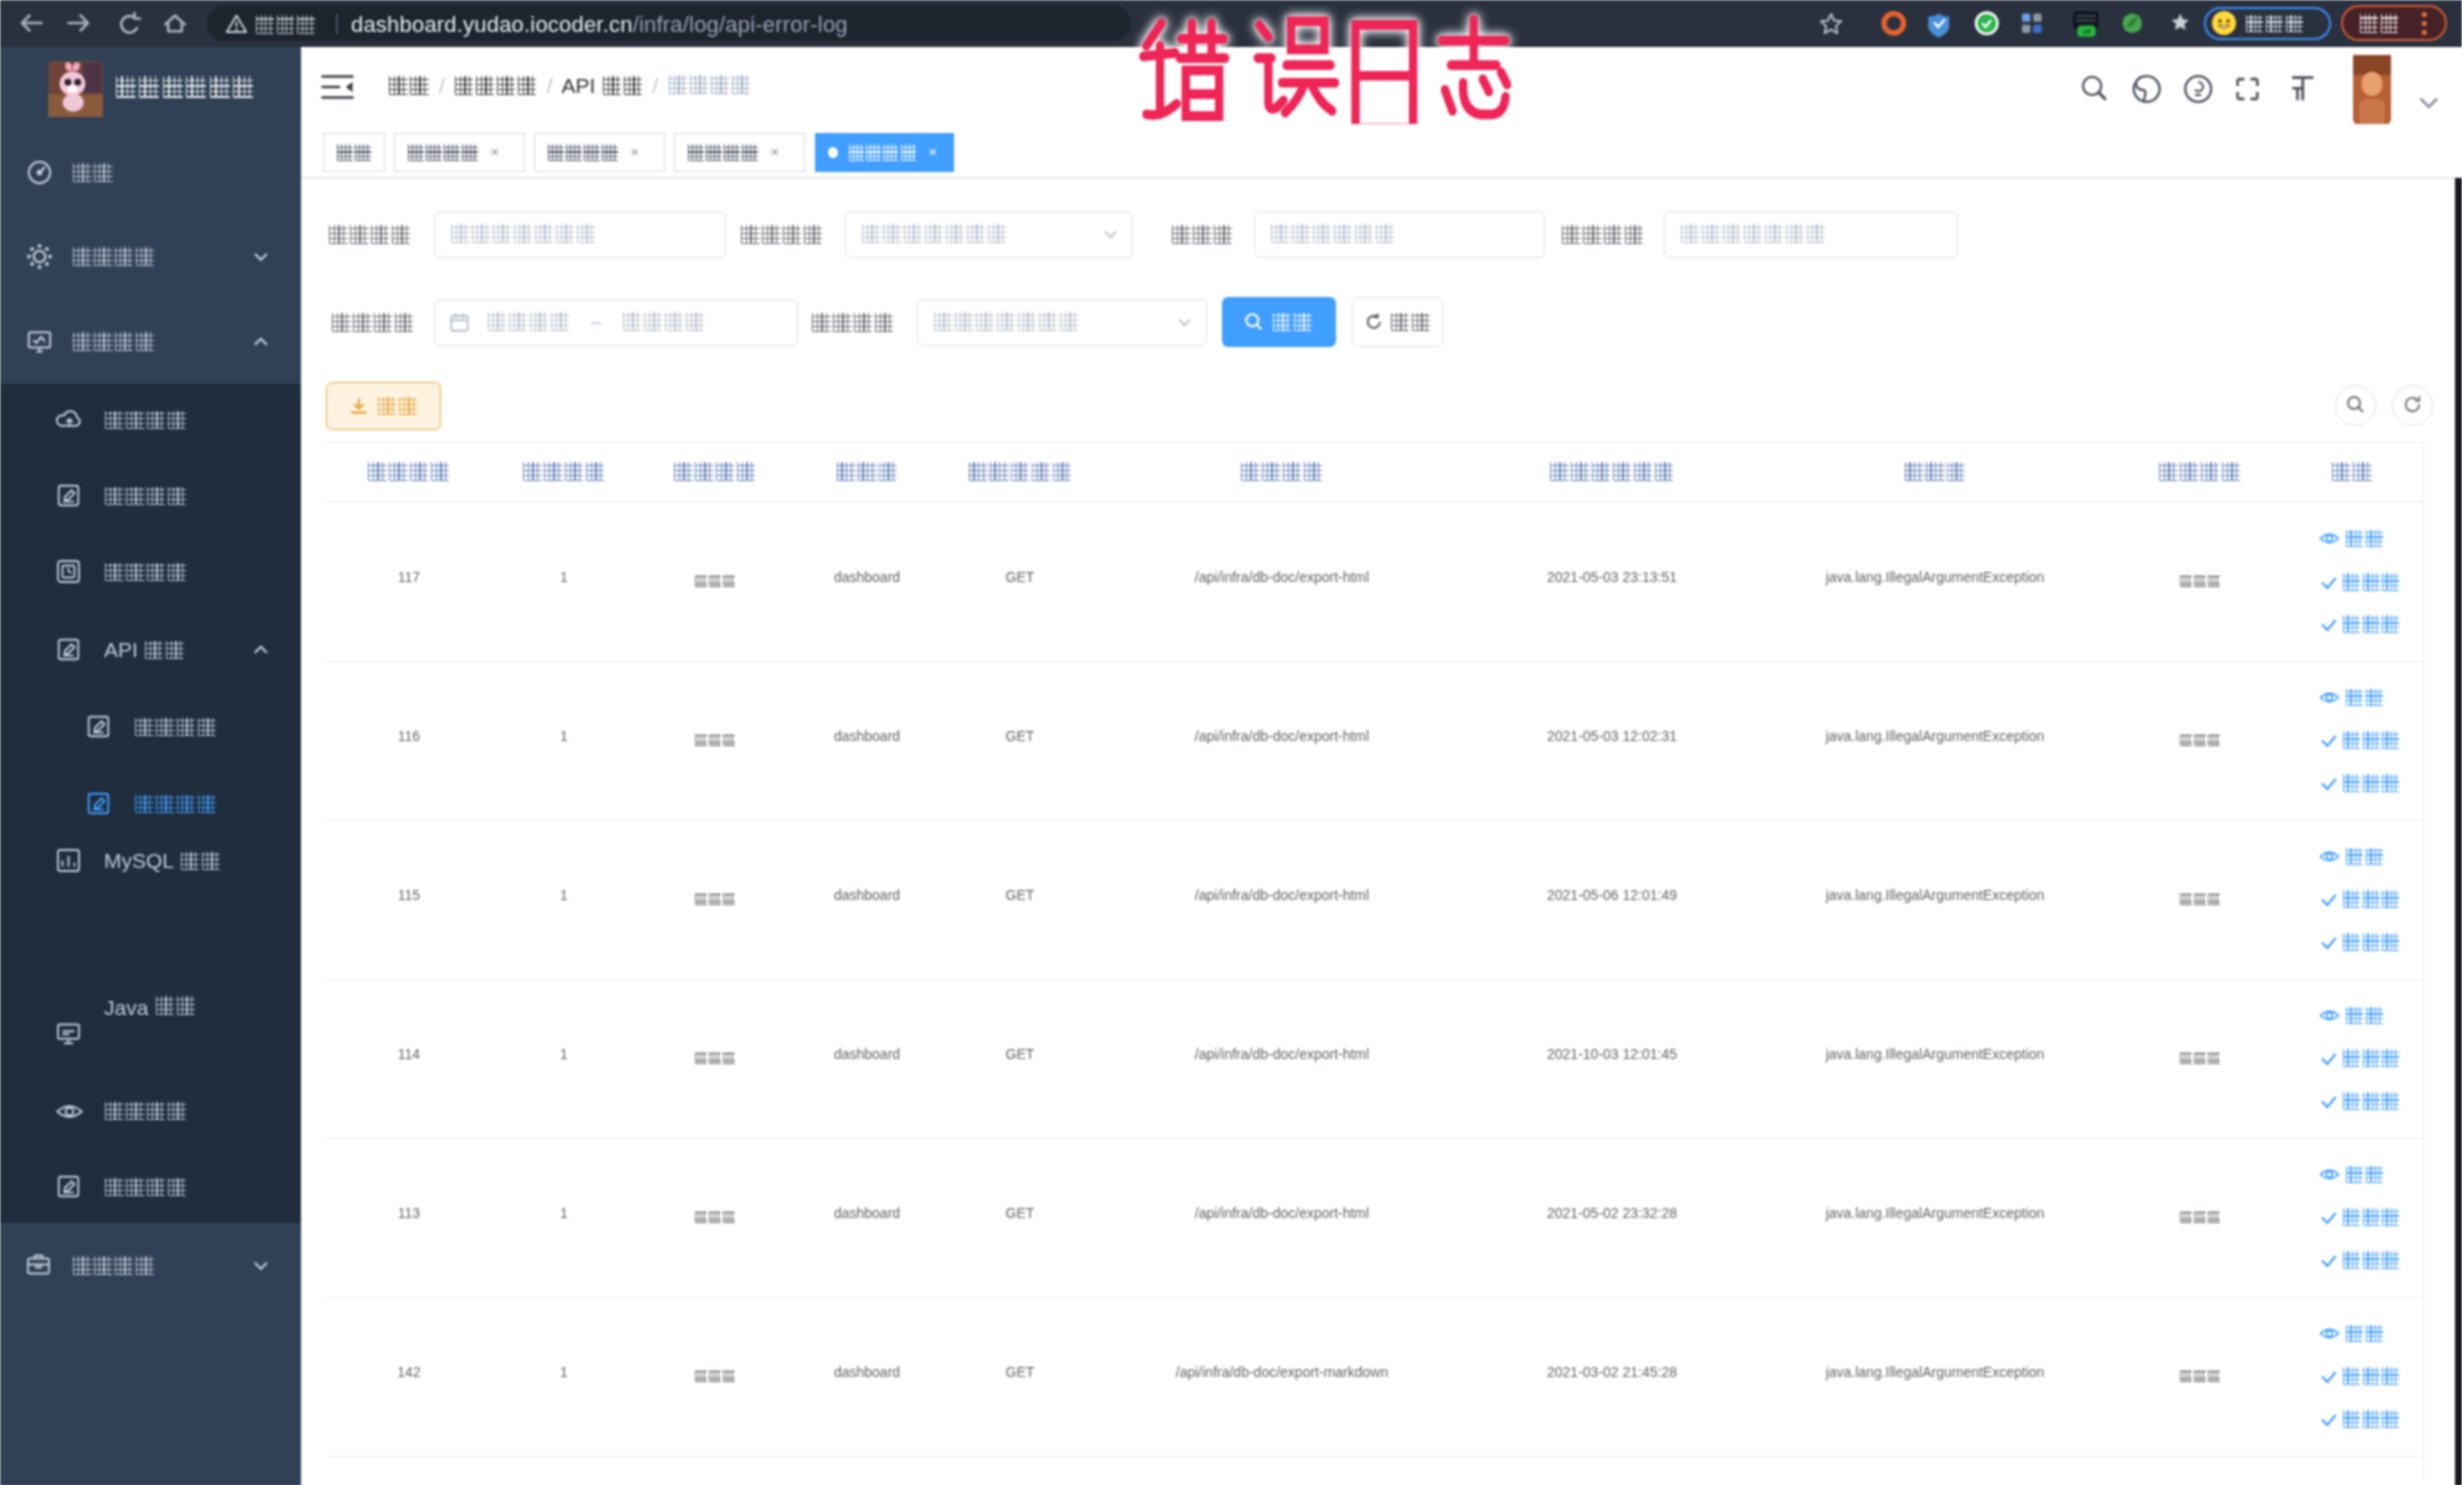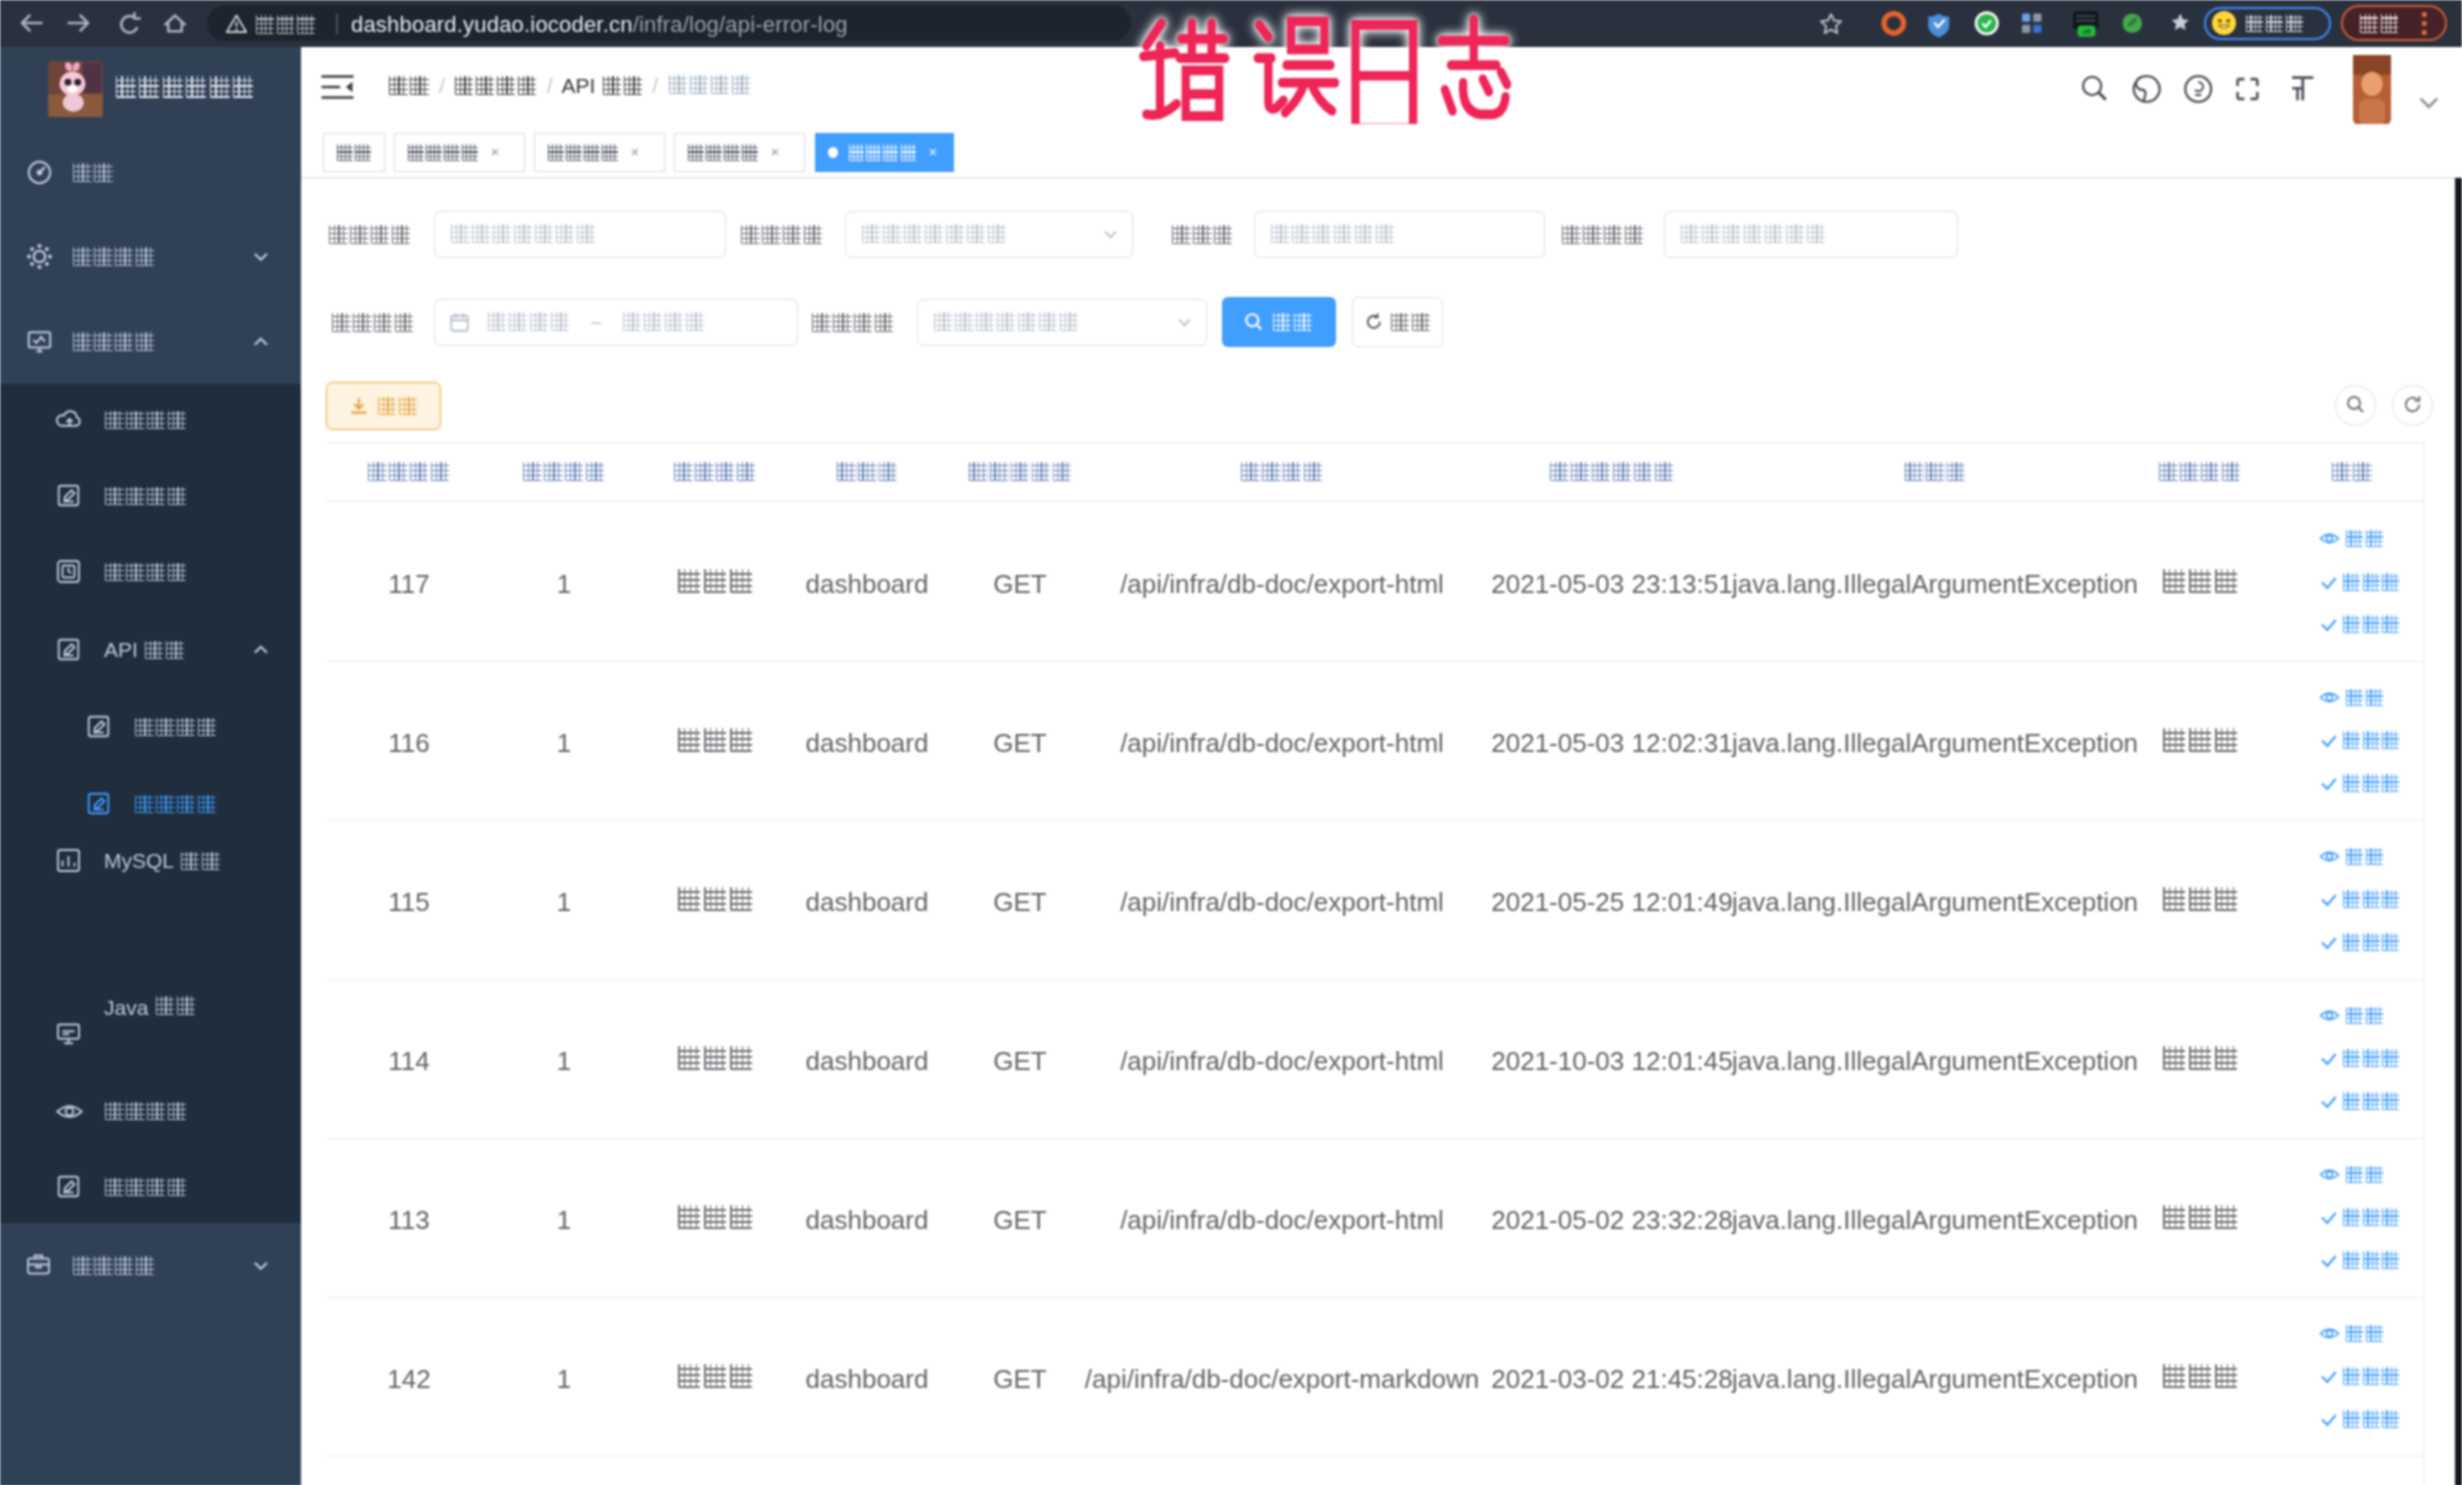--- a/index.html
+++ b/index.html
@@ -28,21 +28,21 @@
 .tag.act .x{color:#fff}
 .dot{display:inline-block;width:10.6px;height:10.6px;border-radius:50%;background:#fff;margin-right:9px}
 
 .lbl{position:absolute;font-size:21px;font-weight:700;color:#5c5f66;white-space:nowrap}
 .inp{position:absolute;height:47px;border:0.8px solid #dcdfe6;border-radius:6px;background:#fff;display:flex;align-items:center;font-size:21px;color:#b6bdcc}
 .inp .ph{white-space:nowrap;color:#b6bdcc}
 .sel-arrow{position:absolute;right:13.6px;width:15px;height:15px}
 .btn{position:absolute;height:50px;border-radius:6px;display:flex;align-items:center;justify-content:center;font-size:21px;white-space:nowrap}
 
 .th{position:absolute;font-size:21px;font-weight:700;color:#5878b4;white-space:nowrap;transform:translateX(-50%)}
-.td{position:absolute;font-size:26px;color:#606266;white-space:nowrap;transform:translateX(-50%)}
+.td{position:absolute;font-size:14px;color:#606266;white-space:nowrap;transform:translateX(-50%)}
 .lnk{position:absolute;font-size:19.7px;color:#409eff;white-space:nowrap;display:flex;align-items:center}
 .hr{position:absolute;height:0.8px;background:#e9ecf5}
 </style></head><body>
 <div class="abs" id="bbar"></div>
 <svg class="abs" style="left:15px;top:8.3px" width="182" height="30" viewBox="0 0 240 40" fill="none" stroke="#aab1bd" stroke-width="3.4" stroke-linecap="round" stroke-linejoin="round">
 <path d="M34 20 H8 M18 10 L8 20 L18 30"></path>
 <path d="M70 20 H96 M86 10 L96 20 L86 30"></path>
 <path d="M158 13 A11 11 0 1 0 161 27 M158 7 v7 h7" stroke-width="3.6"></path>
 <path d="M199 22 L212 10 L225 22 M203 20 v11 h18 v-11"></path>
 </svg>
@@ -618,21 +618,21 @@
     <div class="td" style="left:409px;top:887px">115</div>
     <div class="td" style="left:564px;top:887px">1</div>
     <div class="td row" style="left:715px;top:887px;height:24px">
       <i class="c "></i>
       <i class="c "></i>
       <i class="c "></i>
     </div>
     <div class="td" style="left:867px;top:887px">dashboard</div>
     <div class="td" style="left:1020px;top:887px">GET</div>
     <div class="td" style="left:1282px;top:887px">/api/infra/db-doc/export-html</div>
-    <div class="td" style="left:1612px;top:887px">2021-05-25 12:01:49</div>
+    <div class="td" style="left:1612px;top:887px">2021-05-06 12:01:49</div>
     <div class="td" style="left:1935px;top:887px">java.lang.IllegalArgumentException</div>
     <div class="td row" style="left:2200px;top:887px;height:24px">
       <i class="c "></i>
       <i class="c "></i>
       <i class="c "></i>
     </div>
     <div class="lnk" style="left:2319px;top:846px">
       <svg width="21" height="21" viewBox="0 0 28 28" fill="none" stroke="#409eff" stroke-width="2.2" style="margin-right:4.5px">
         <path d="M2 14 q12 -11 24 0 q-12 11 -24 0 Z"></path>
         <circle cx="14" cy="14" r="4"></circle>

